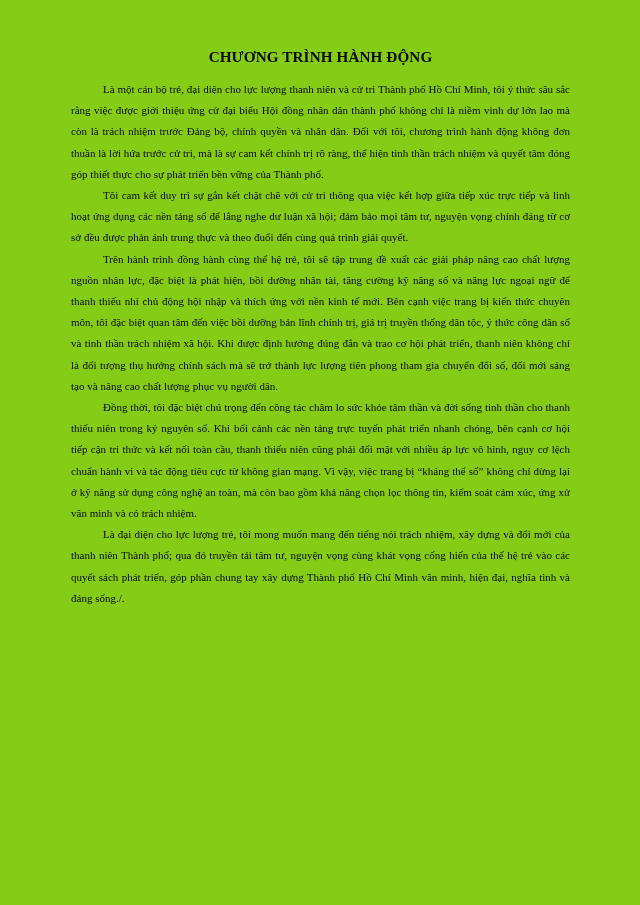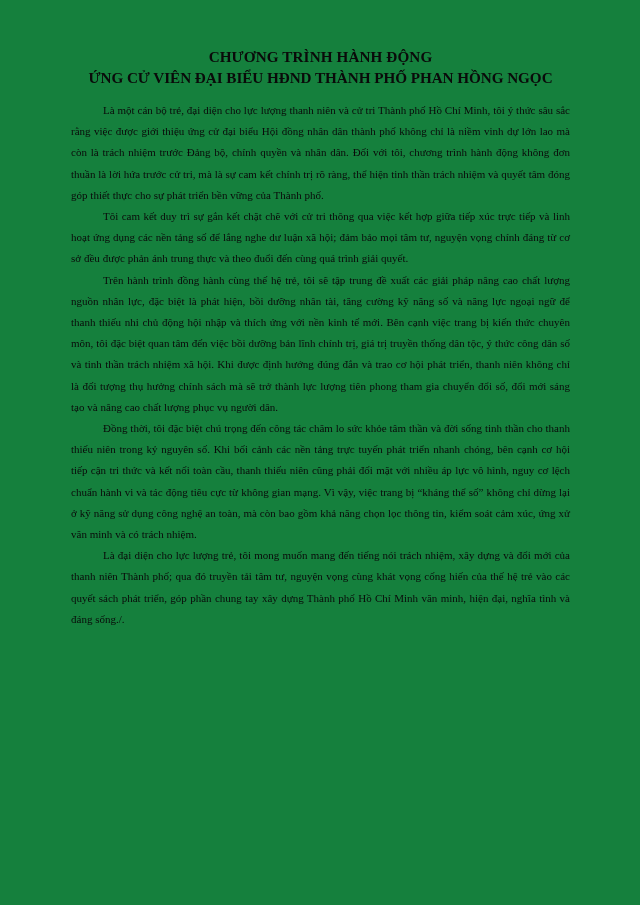--- a/index.html
+++ b/index.html
@@ -13,21 +13,21 @@
     height: 905px;
     position: relative;
     overflow: hidden;
     font-family: "Liberation Serif", "DejaVu Serif", serif;
     color: #0a0a0a;
     -webkit-font-smoothing: antialiased;
   }
   .page {
     width: 640px;
     height: 905px;
-    background: #15803d;
+    background: #84cc16;
     box-sizing: border-box;
     padding: 0;
     position: relative;
   }
   .content {
     position: absolute;
     left: 71px;
     top: 0;
     width: 499px;
   }
@@ -62,21 +62,20 @@
   }
 </style>
 </head>
 <body>
 
 <div class="page">
   <div class="content">
 
     <div class="title-block">
       <div class="title-line line1">CHƯƠNG TRÌNH HÀNH ĐỘNG</div>
-      <div class="title-line line2">ỨNG CỬ VIÊN ĐẠI BIỂU HĐND THÀNH PHỐ PHAN HỒNG NGỌC</div>
     </div>
 
     <p class="para">Là một cán bộ trẻ, đại diện cho lực lượng thanh niên và cử tri Thành phố Hồ Chí Minh, tôi ý thức sâu sắc rằng việc được giới thiệu ứng cử đại biểu Hội đồng nhân dân thành phố không chỉ là niềm vinh dự lớn lao mà còn là trách nhiệm trước Đảng bộ, chính quyền và nhân dân. Đối với tôi, chương trình hành động không đơn thuần là lời hứa trước cử tri, mà là sự cam kết chính trị rõ ràng, thể hiện tinh thần trách nhiệm và quyết tâm đóng góp thiết thực cho sự phát triển bền vững của Thành phố.</p>
 
     <p class="para">Tôi cam kết duy trì sự gắn kết chặt chẽ với cử tri thông qua việc kết hợp giữa tiếp xúc trực tiếp và linh hoạt ứng dụng các nền tảng số để lắng nghe dư luận xã hội; đảm bảo mọi tâm tư, nguyện vọng chính đáng từ cơ sở đều được phản ánh trung thực và theo đuổi đến cùng quá trình giải quyết.</p>
 
     <p class="para">Trên hành trình đồng hành cùng thế hệ trẻ, tôi sẽ tập trung đề xuất các giải pháp nâng cao chất lượng nguồn nhân lực, đặc biệt là phát hiện, bồi dưỡng nhân tài, tăng cường kỹ năng số và năng lực ngoại ngữ để thanh thiếu nhi chủ động hội nhập và thích ứng với nền kinh tế mới. Bên cạnh việc trang bị kiến thức chuyên môn, tôi đặc biệt quan tâm đến việc bồi dưỡng bản lĩnh chính trị, giá trị truyền thống dân tộc, ý thức công dân số và tinh thần trách nhiệm xã hội. Khi được định hướng đúng đắn và trao cơ hội phát triển, thanh niên không chỉ là đối tượng thụ hưởng chính sách mà sẽ trở thành lực lượng tiên phong tham gia chuyển đổi số, đổi mới sáng tạo và nâng cao chất lượng phục vụ người dân.</p>
 
     <p class="para">Đồng thời, tôi đặc biệt chú trọng đến công tác chăm lo sức khỏe tâm thần và đời sống tinh thần cho thanh thiếu niên trong kỷ nguyên số. Khi bối cảnh các nền tảng trực tuyến phát triển nhanh chóng, bên cạnh cơ hội tiếp cận tri thức và kết nối toàn cầu, thanh thiếu niên cũng phải đối mặt với nhiều áp lực vô hình, nguy cơ lệch chuẩn hành vi và tác động tiêu cực từ không gian mạng. Vì vậy, việc trang bị “kháng thể số” không chỉ dừng lại ở kỹ năng sử dụng công nghệ an toàn, mà còn bao gồm khả năng chọn lọc thông tin, kiểm soát cảm xúc, ứng xử văn minh và có trách nhiệm.</p>
 

